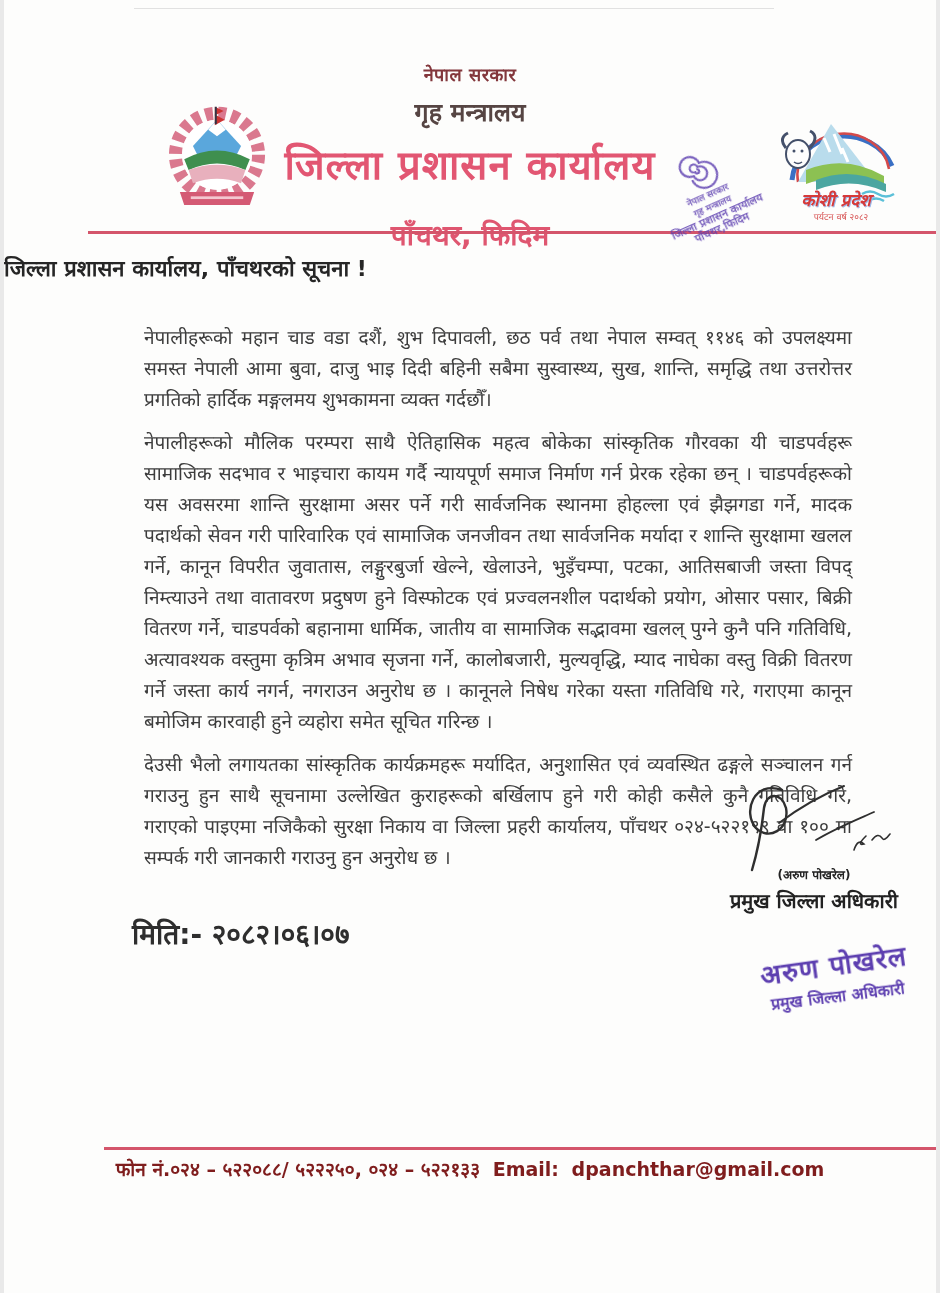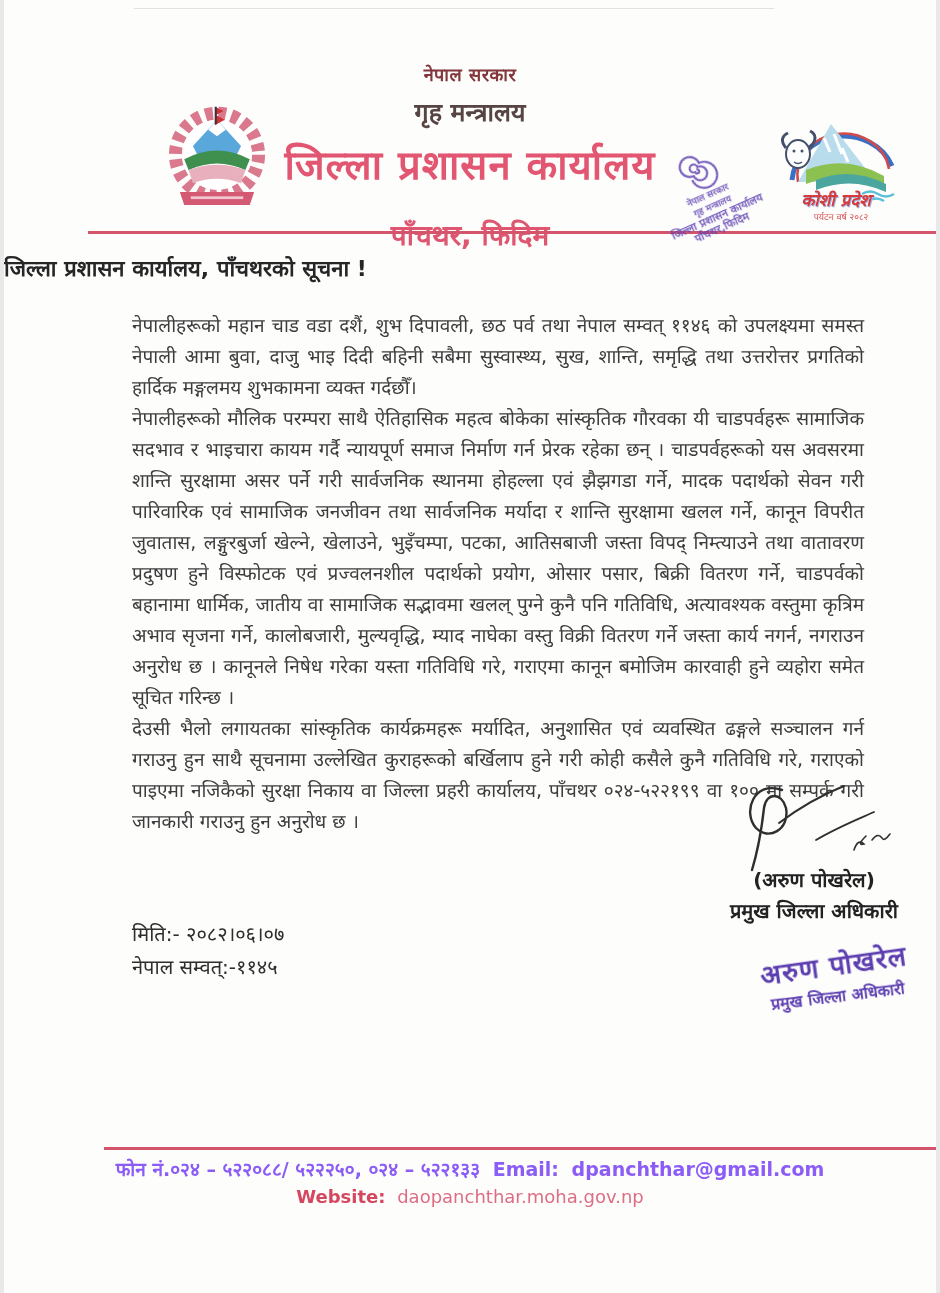--- a/index.html
+++ b/index.html
@@ -37,42 +37,42 @@
 
   .header-rule{position:absolute;left:84px;top:231px;width:854px;height:3px;background:#d4556b;}
 
   
   .subject{position:absolute;left:0;top:252px;width:100%;
     font-size:22px;font-weight:bold;color:#262626;}
 
   
   .body-text{position:absolute;left:128px;top:310px;width:732px;
     font-size:19px;line-height:31px;text-align:justify;color:#3c3c3c;}
-  .body-text p{margin:0;}
+  .body-text p{margin:12px;}
 
   
   .sig-art{position:absolute;left:720px;top:778px;width:200px;height:100px;}
   .sig-block{position:absolute;left:690px;top:866px;width:240px;text-align:center;color:#222;}
-  .sig-name{font-size:20px;font-weight:bold;}
+  .sig-name{font-size:12px;font-weight:bold;}
   .sig-role{font-size:20px;font-weight:bold;margin-top:4px;}
 
   
   .date-block{position:absolute;left:128px;top:918px;color:#2e2e2e;}
-  .date-line{font-size:20px;font-weight:400;line-height:33px;}
+  .date-line{font-size:28px;font-weight:700;line-height:33px;}
 
   
   .name-stamp{position:absolute;left:726px;top:946px;width:210px;text-align:center;
     transform:rotate(-8deg);color:#5d3fb0;filter:blur(.3px);}
   .ns-name{font-size:27px;font-weight:bold;letter-spacing:1px;}
   .ns-role{font-size:16px;font-weight:bold;margin-top:2px;transform:rotate(1deg);}
 
   
   .footer-rule{position:absolute;left:100px;top:1147px;width:838px;height:3px;background:#d4556b;}
   .footer-line1{position:absolute;left:0;top:1156px;width:100%;text-align:center;
-    font-size:19px;font-weight:bold;color:#8b5cf6;}
+    font-size:19px;font-weight:bold;color:#7f1d1d;}
   .footer-line1 .em{margin-left:6px;}
   .footer-line2{position:absolute;left:0;top:1186px;width:100%;text-align:center;
     font-size:18px;color:#d4475f;}
   .footer-line2 .wlabel{font-weight:bold;}
   .footer-line2 .wurl{color:#dd6d82;margin-left:6px;}
 </style>
 </head>
 <body>
 
 <div class="sheet">
@@ -148,31 +148,26 @@
       <path d="M130,72 q4,-12 10,-6 q-8,2 2,-8 M148,62 q6,-8 10,-2 q2,4 8,-4" fill="none" stroke="#2f2f2f" stroke-width="1.6" stroke-linecap="round"></path>
     </svg>
   </div>
   <div class="sig-block">
     <div class="sig-name">(अरुण पोखरेल)</div>
     <div class="sig-role">प्रमुख जिल्ला अधिकारी</div>
   </div>
 
   <div class="date-block">
     <div class="date-line">मिति:- २०८२।०६।०७</div>
-    <div class="date-line">नेपाल सम्वत्:-११४५</div>
   </div>
 
   <div class="name-stamp">
     <div class="ns-name">अरुण पोखरेल</div>
     <div class="ns-role">प्रमुख जिल्ला अधिकारी</div>
   </div>
 
   <div class="footer-rule"></div>
   <div class="footer-line1">
     <span>फोन नं.०२४ – ५२२०८८/ ५२२२५०,  ०२४ – ५२२१३३</span>
     <span class="em">Email:</span>
     <span class="em">dpanchthar@gmail.com</span>
   </div>
-  <div class="footer-line2">
-    <span class="wlabel">Website:</span>
-    <span class="wurl">daopanchthar.moha.gov.np</span>
-  </div>
 </div>
 
 </body></html>

